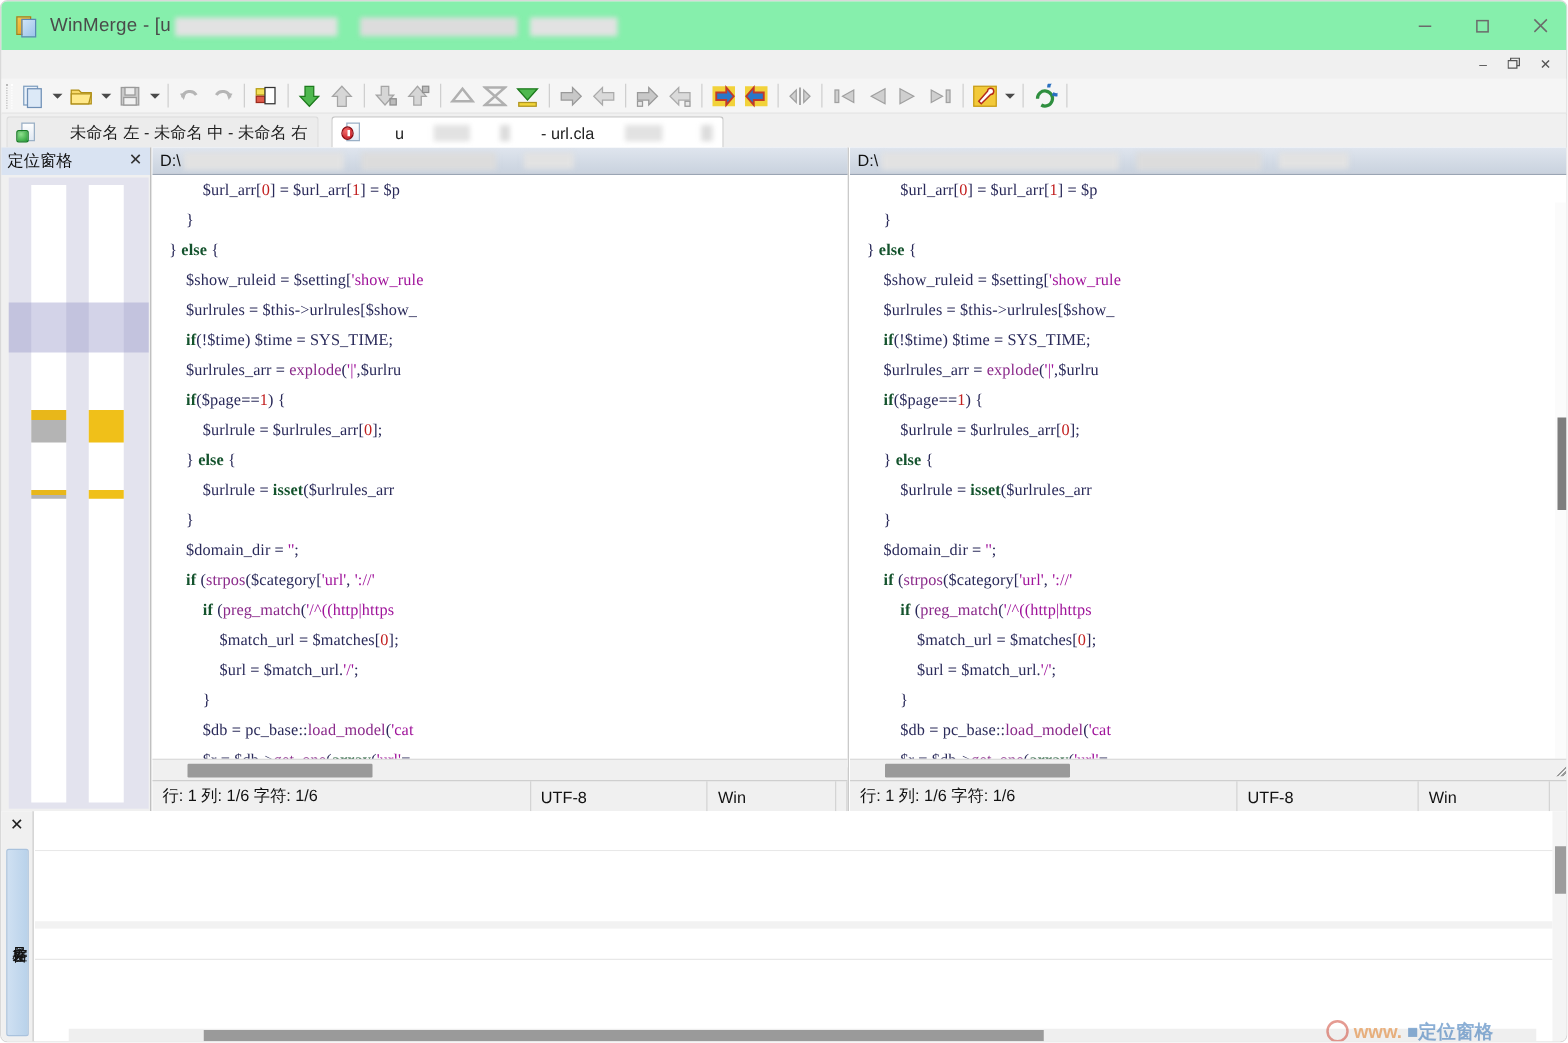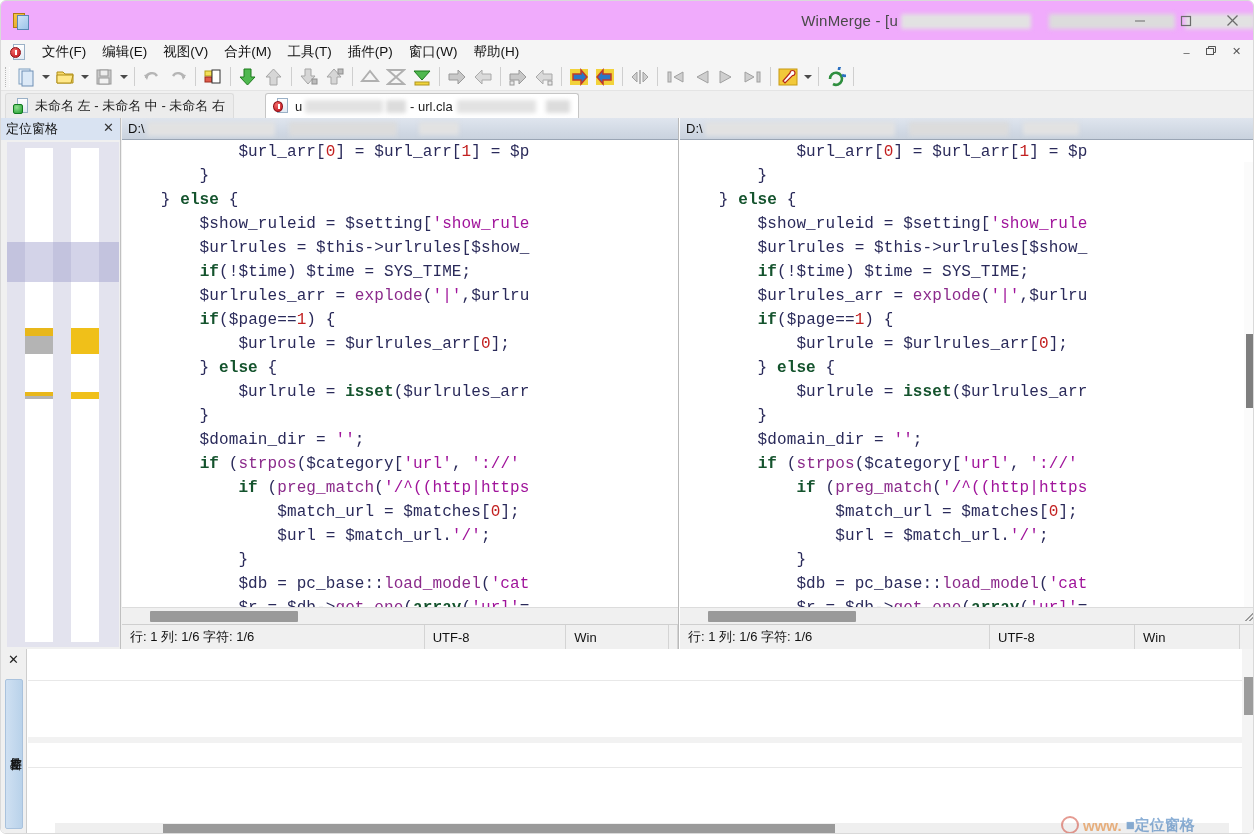--- a/index.html
+++ b/index.html
@@ -17,22 +17,22 @@
     width: 1254px; height: 834px;
     background: #f0f0f0;
     border: 1px solid #d9d9d9;
     border-radius: 6px;
     overflow: hidden;
   }
 
   
   .titlebar {
     position: absolute; left: 0; top: 0; width: 1254px; height: 39px;
-    background: #f0abfc;
-    display: flex; align-items: center; justify-content: space-between;
+    background: #86efac;
+    display: flex; align-items: center;
   }
   .title-icon {
     width: 20px; height: 20px; margin-left: 10px; margin-right: 9px;
     position: relative; flex: none;
   }
   .title-icon .pg1 {
     position: absolute; left: 2px; top: 2px; width: 12px; height: 15px;
     background: linear-gradient(135deg,#f7c64a,#e0a020);
     border: 1px solid #b07a10;
   }
@@ -108,20 +108,21 @@
   .tabstrip {
     position: absolute; left: 0; top: 91px; width: 1254px; height: 26px;
     background: #f0f0f0;
   }
   .tab {
     position: absolute; top: 1px; height: 25px;
     display: flex; align-items: center; padding: 0 8px;
     font-size: 13px; white-space: nowrap;
     border: 1px solid #c8c8c8; border-bottom: none;
     border-radius: 3px 3px 0 0;
+    gap: 21px;
   }
   .tab.inactive { background: #ececec; color: #222; border-color:#dcdcdc; }
   .tab.active { background: #ffffff; color: #222; border-color: #c6c6c6; z-index: 3; }
   .tab-icon { width: 16px; height: 16px; margin-right: 5px; position: relative; flex:none; }
   .tab-icon .sheet {
     position:absolute; left:3px; top:0px; width:11px; height:15px;
     background:linear-gradient(180deg,#fefefe,#e1e9f3); border:1px solid #9ab0c6;
   }
   .tab-icon .chk {
     position:absolute; left:-1px; top:6px; width:10px; height:10px; border-radius:2px;
@@ -173,22 +174,22 @@
     height: 22px; background: linear-gradient(180deg,#dfe5ee,#c9d2de);
     border-bottom: 1px solid #9aa5b4;
     display: flex; align-items: center; padding-left: 6px;
     font-size: 13px; color: #111; overflow: hidden; white-space: nowrap;
   }
   .code-area {
     position: absolute; left: 0; top: 22px; width: 100%; height: 474px;
     overflow: hidden; background: #fff;
   }
   .code {
-    font-family: Liberation Mono, monospace;
-    font-size: 16px; line-height: 24px; color: #181848;
+    font-family: Liberation Serif, serif;
+    font-size: 13px; line-height: 24px; color: #181848;
     white-space: pre; letter-spacing: 0.1px;
   }
   .code .kw  { color: #14532d; font-weight: bold; }
   .code .fn  { color: #8b2a8b; }
   .code .str { color: #a0149b; }
   .code .num { color: #c22020; }
   .code .op  { color: #2a2a5a; }
   .code-line { height: 24px; }
 
   .hscroll-row {
@@ -284,34 +285,20 @@
       </div>
       <div class="win-btn">
         <svg width="13" height="13" viewBox="0 0 13 13">
             <line x1="1.5" y1="1.5" x2="11.5" y2="11.5" stroke="#6b6b6b" stroke-width="1.2"></line>
             <line x1="11.5" y1="1.5" x2="1.5" y2="11.5" stroke="#6b6b6b" stroke-width="1.2"></line>
           </svg>
       </div>
     </div>
   </div>
 
-  <div class="menubar">
-    <div class="menu-doc-icon">
-      <div class="sheet"></div>
-        <div class="badge"></div>
-    </div>
-    <div class="menuitem">文件(F)</div>
-    <div class="menuitem">编辑(E)</div>
-    <div class="menuitem">视图(V)</div>
-    <div class="menuitem">合并(M)</div>
-    <div class="menuitem">工具(T)</div>
-    <div class="menuitem">插件(P)</div>
-    <div class="menuitem">窗口(W)</div>
-    <div class="menuitem">帮助(H)</div>
-  </div>
   <div class="mdi-controls">
     <div class="mdi-btn">–</div>
     <div class="mdi-btn">
       <svg width="11" height="11" viewBox="0 0 11 11">
           <rect x="0.5" y="2.5" width="7" height="6" fill="none" stroke="#555" stroke-width="1"></rect>
           <polyline points="2.5,2.5 2.5,0.5 9.5,0.5 9.5,6.5 7.5,6.5" fill="none" stroke="#555" stroke-width="1"></polyline>
         </svg>
     </div>
     <div class="mdi-btn">✕</div>
   </div>

